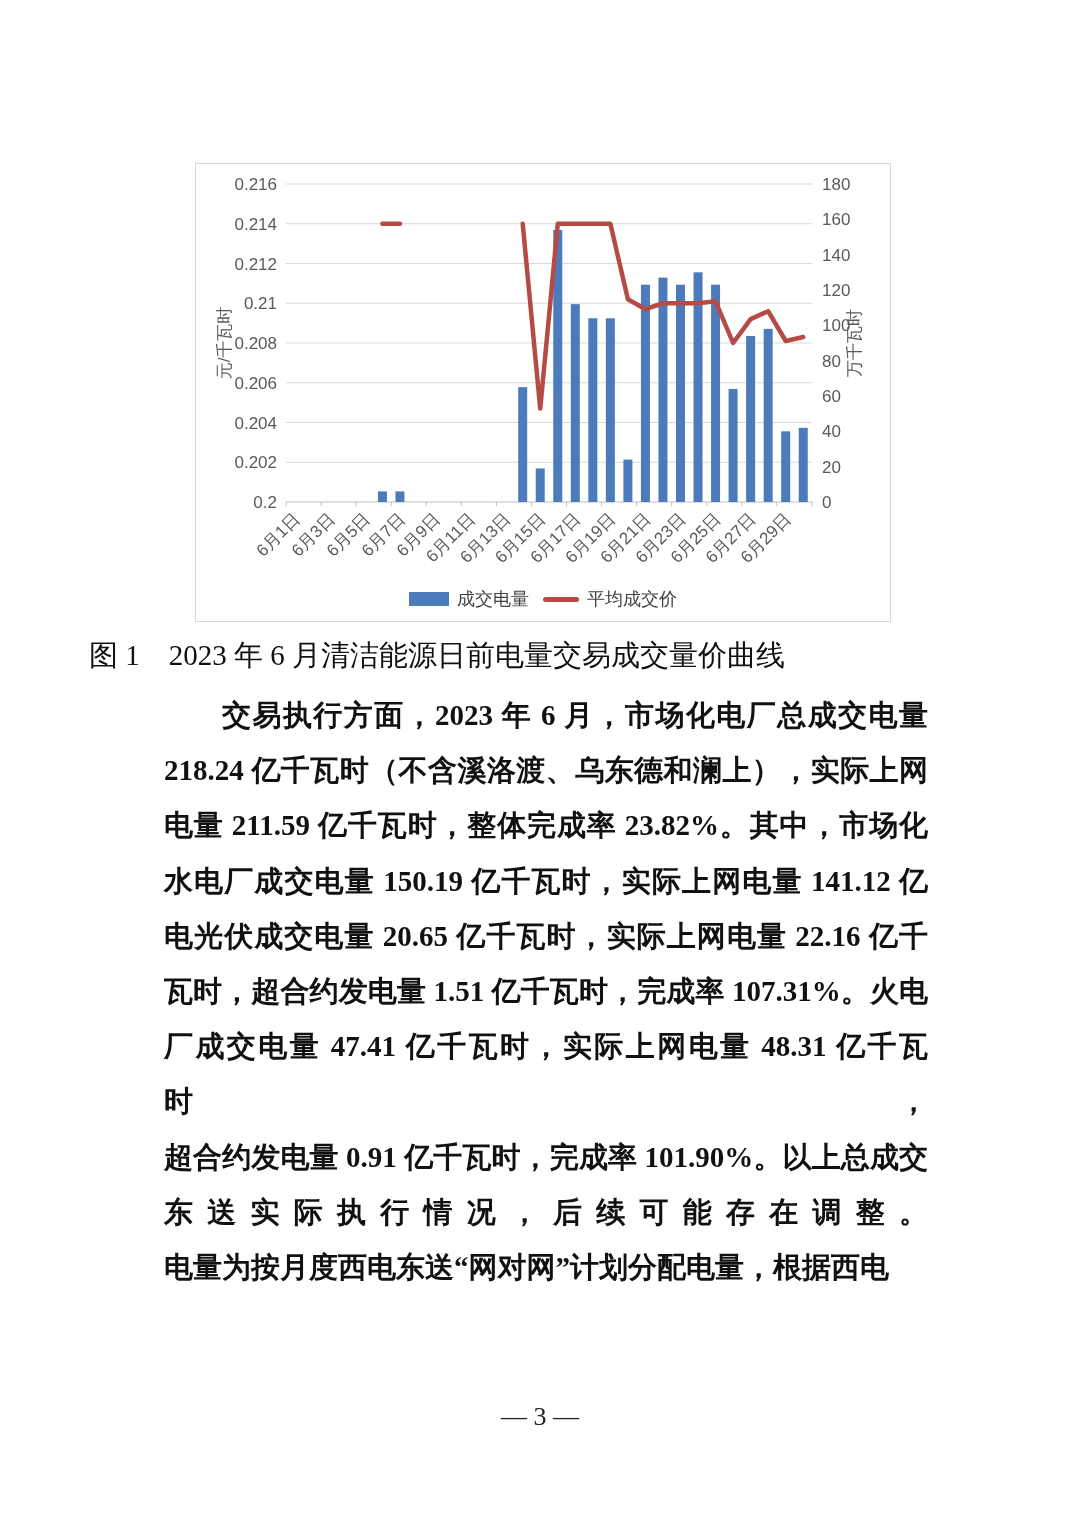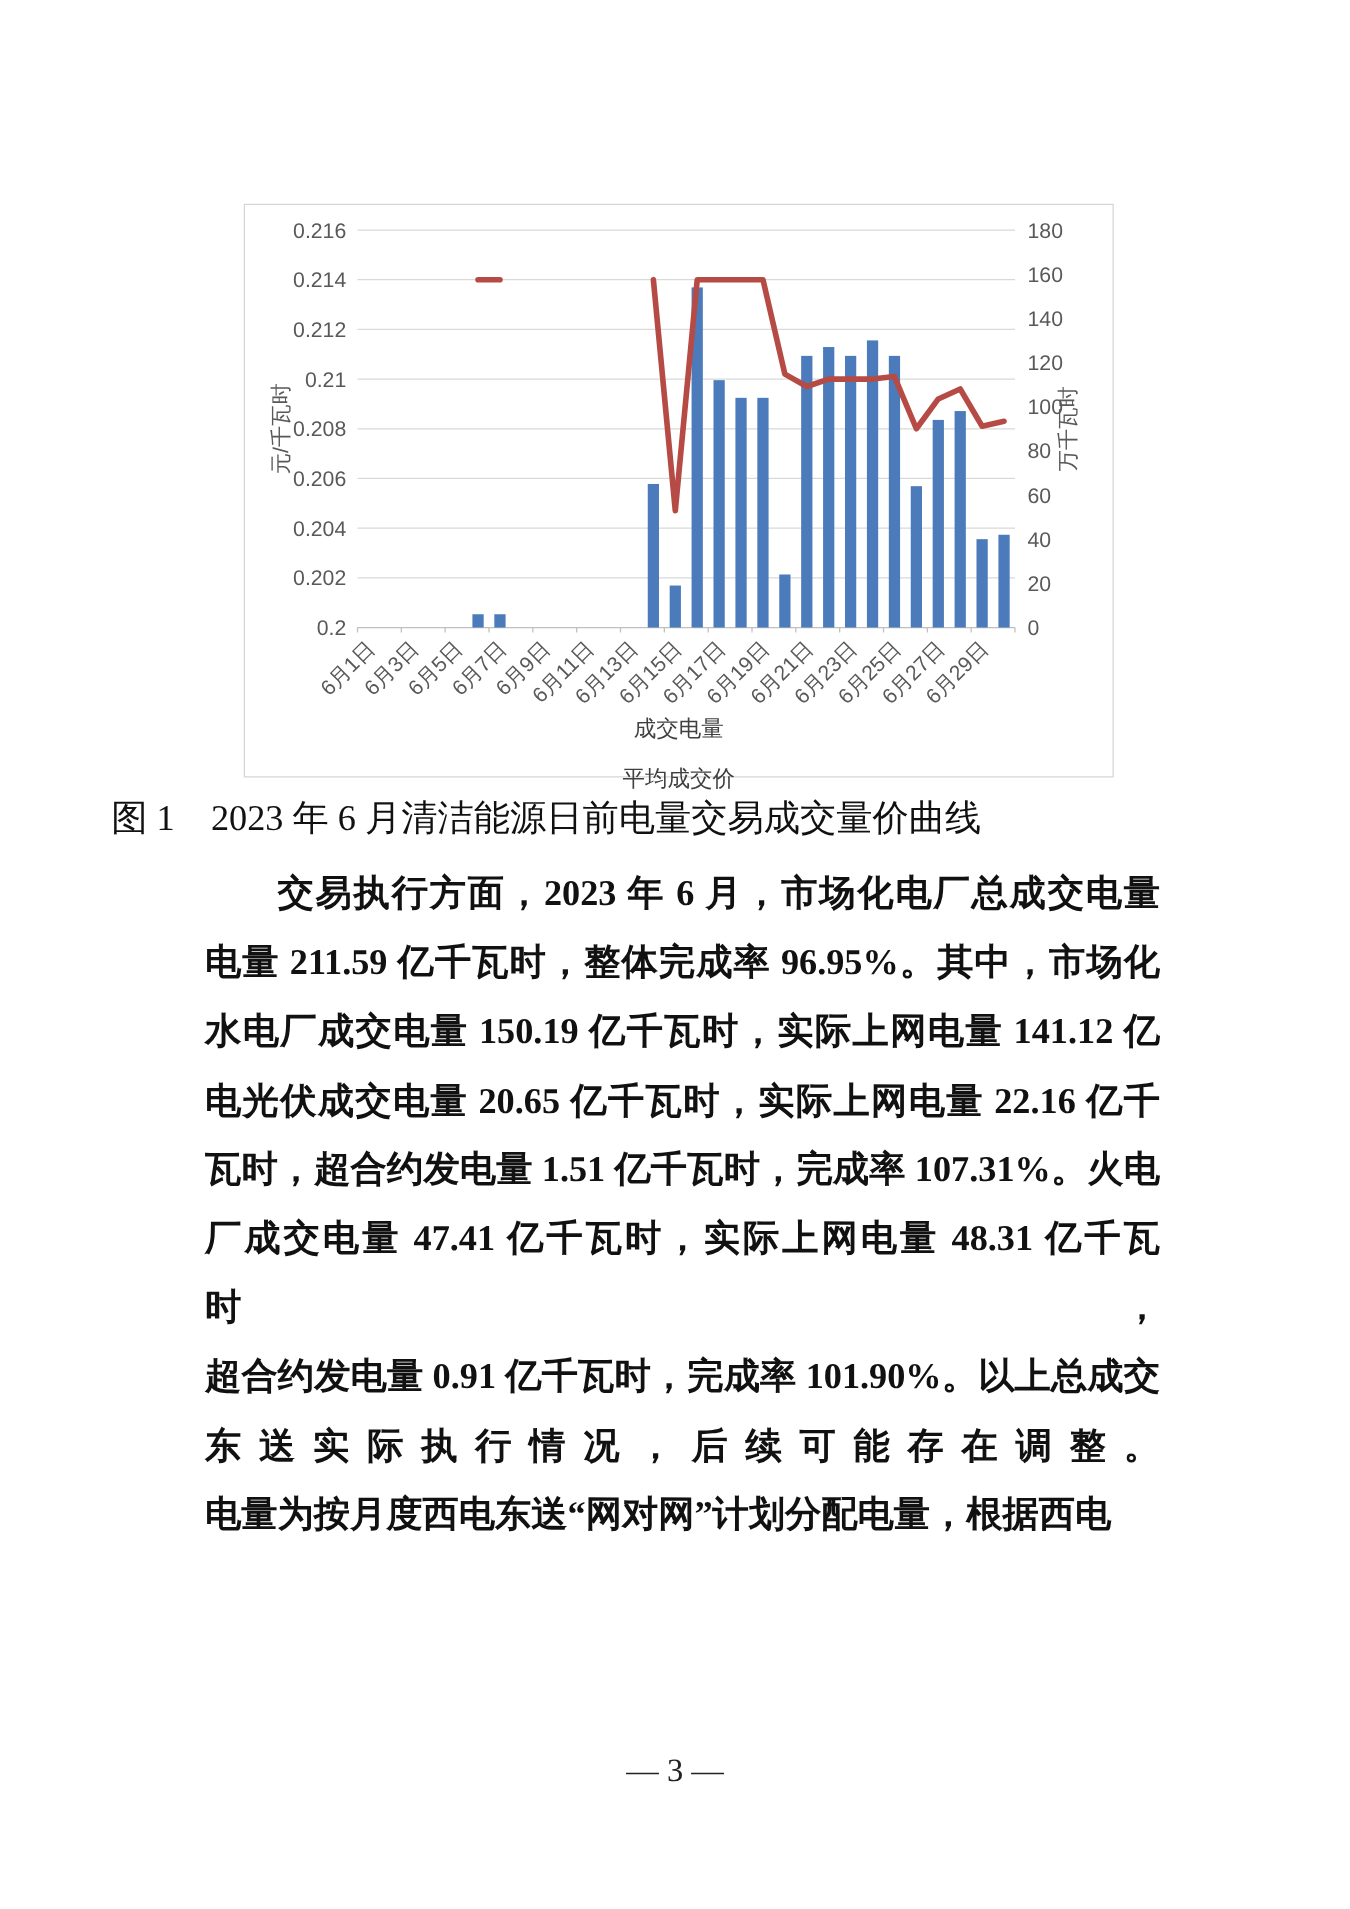--- a/index.html
+++ b/index.html
@@ -14,21 +14,21 @@
     position:absolute;left:195px;top:163px;width:696px;height:459px;
     border:1px solid #d6d6d6;background:#fff;box-sizing:border-box;
   }
   .chart-box svg{
     position:absolute;left:0;top:0;
     font-family:"Liberation Sans", sans-serif;
   }
   .legend{
     position:absolute;left:0;right:0;bottom:10px;height:24px;
     display:flex;align-items:center;justify-content:center;gap:8px;
-    font-family:"Liberation Sans", sans-serif;font-size:18px;color:#404040;flex-direction:column;
+    font-family:"Liberation Sans", sans-serif;font-size:18px;color:#404040;
   }
   .swatch-bar{display:inline-block;width:40px;height:14px;}
   .swatch-line{display:inline-block;width:36px;height:5px;border-radius:3px;margin-left:6px;}
 
   
   .caption{
     position:absolute;left:0;top:632px;width:874px;
     text-align:center;font-size:29px;line-height:46px;color:#111;
   }
 
@@ -142,21 +142,22 @@
       <span>成交电量</span>
       <span class="swatch-line" style="background: rgb(182, 75, 69);"></span>
       <span>平均成交价</span>
     </div>
   </div>
 
   <div class="caption">图 1　2023 年 6 月清洁能源日前电量交易成交量价曲线</div>
 
   <div class="body-text">
       <div class="para-line">交易执行方面，2023 年 6 月，市场化电厂总成交电量</div>
-      <div class="para-line">电量 211.59 亿千瓦时，整体完成率 96.95%。其中，市场化</div>
+      <div class="para-line">218.24 亿千瓦时（不含溪洛渡、乌东德和澜上），实际上网</div>
+      <div class="para-line">电量 211.59 亿千瓦时，整体完成率 23.82%。其中，市场化</div>
       <div class="para-line">水电厂成交电量 150.19 亿千瓦时，实际上网电量 141.12 亿</div>
       <div class="para-line">电光伏成交电量 20.65 亿千瓦时，实际上网电量 22.16 亿千</div>
       <div class="para-line">瓦时，超合约发电量 1.51 亿千瓦时，完成率 107.31%。火电</div>
       <div class="para-line">厂成交电量 47.41 亿千瓦时，实际上网电量 48.31 亿千瓦时，</div>
       <div class="para-line">超合约发电量 0.91 亿千瓦时，完成率 101.90%。以上总成交</div>
       <div class="para-line">东送实际执行情况，后续可能存在调整。</div>
       <div class="para-line">电量为按月度西电东送“网对网”计划分配电量，根据西电</div>
     </div>
 
   <div class="page-number">— 3 —</div>

